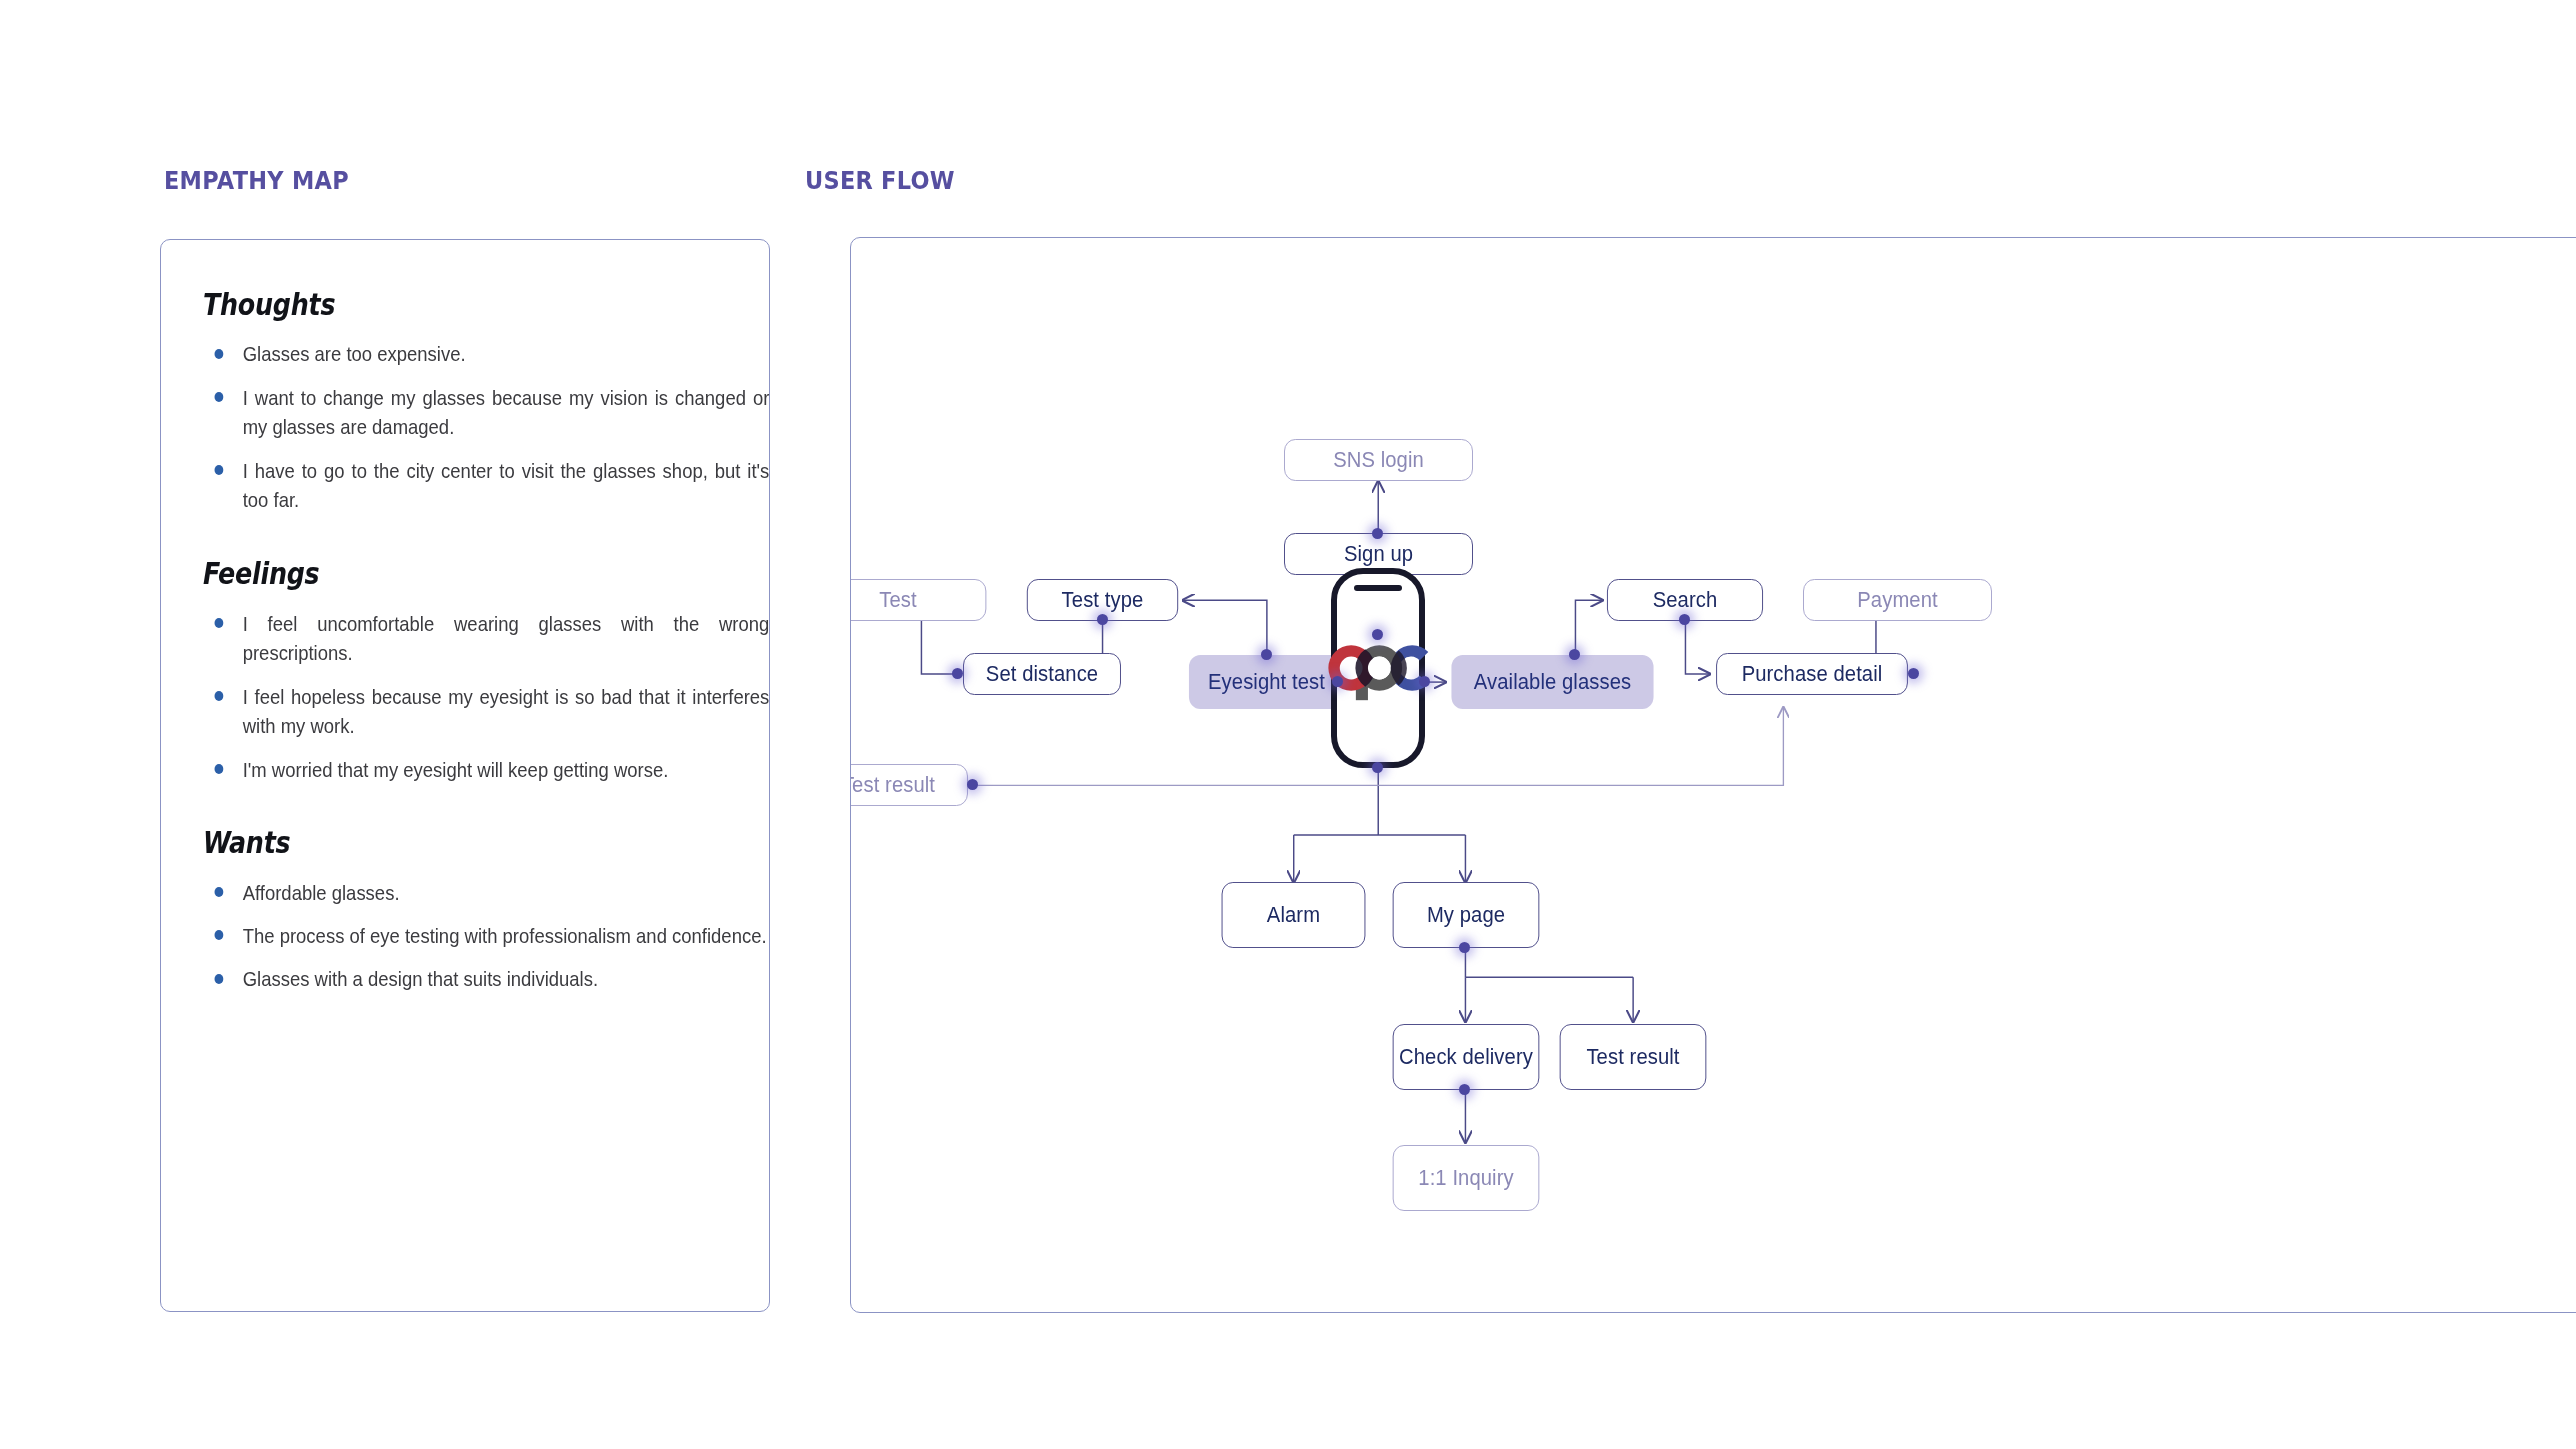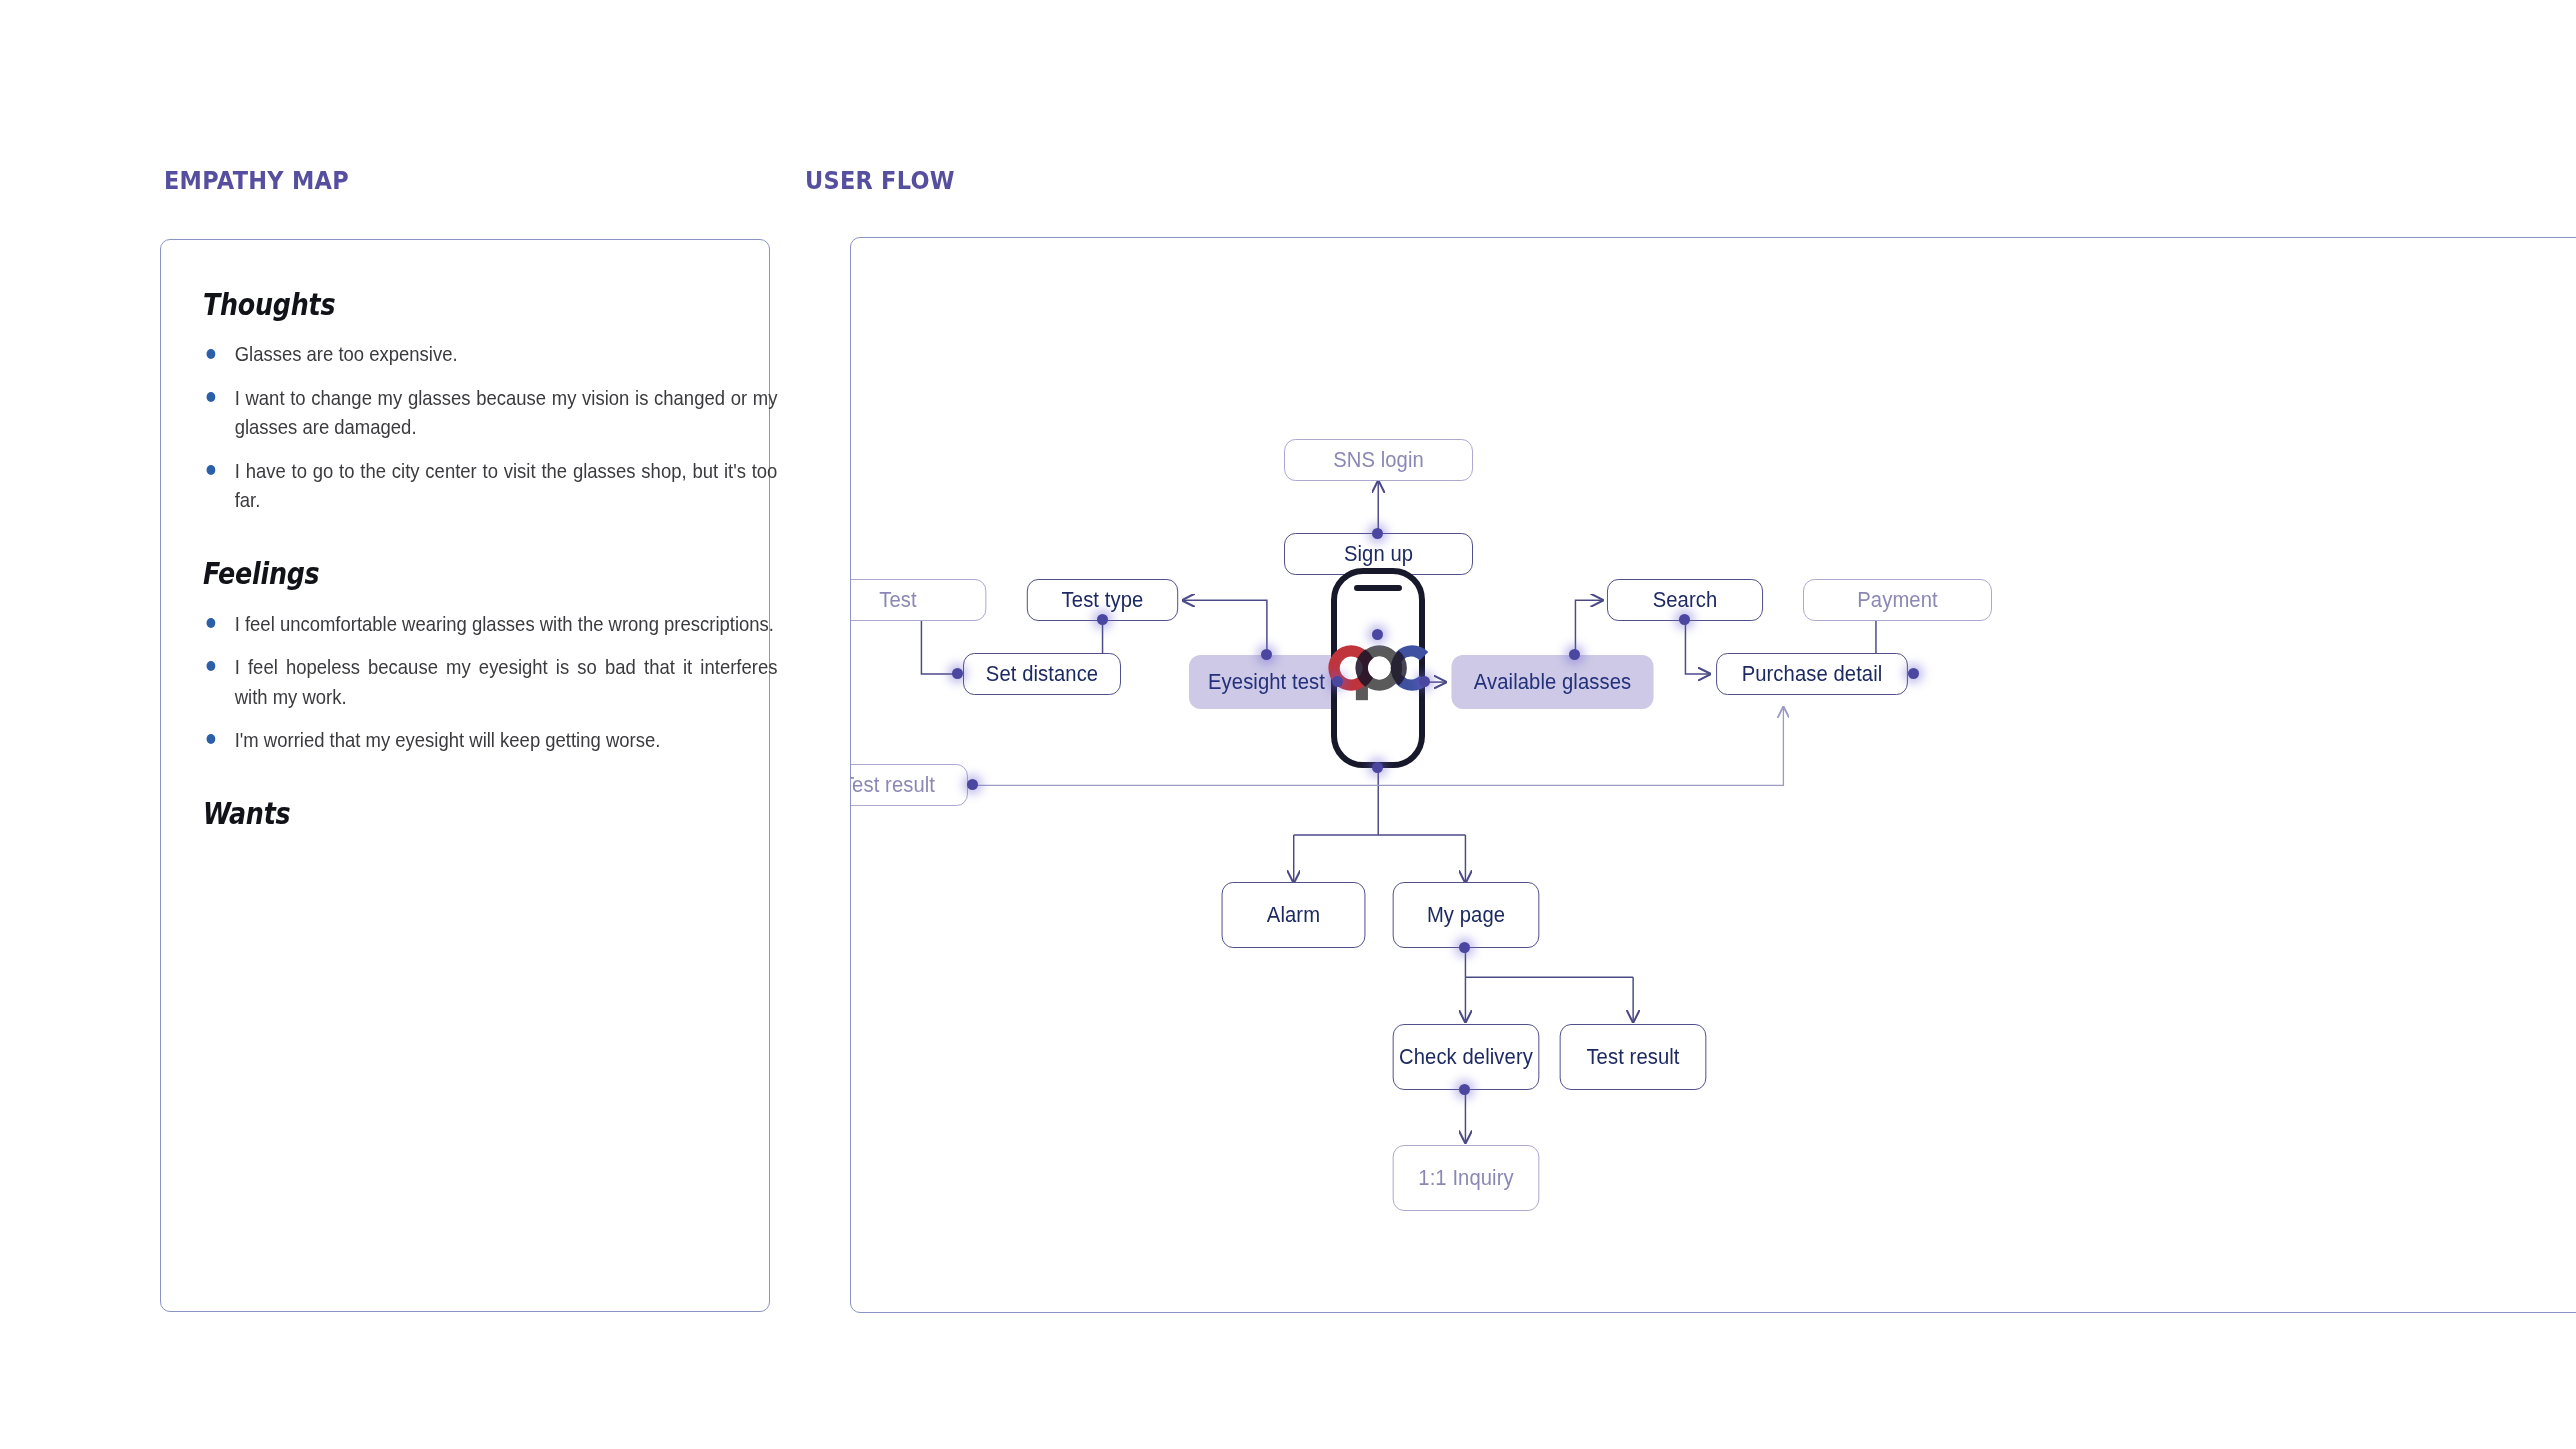--- a/index.html
+++ b/index.html
@@ -36,21 +36,21 @@
   .emp-heading{
     font-family:"DejaVu Sans","Liberation Sans",sans-serif;
     font-weight:bold;font-style:italic;
     font-size:29.5px;color:#111318;
     margin:0 0 17.4px 0;
     transform:scaleX(0.86);
     transform-origin:left center;
     letter-spacing:-0.3px;
   }
   .emp-heading.gap{margin-top:42px;}
-  ul.emp-list{list-style:none;margin:0;padding:0;}
+  ul.emp-list{list-style:none;margin:8px;padding:0;}
   ul.emp-list li{
     position:relative;
     padding-left:36px;
     margin-bottom:13.4px;
     font-size:21px;
     line-height:1.42;
     color:#3b3b3f;
     text-align:justify;
     text-justify:inter-word;
     transform:scaleX(0.88);
@@ -130,20 +130,25 @@
     </ul>
 
     <div class="emp-heading gap">Feelings</div>
     <ul class="emp-list">
       <li><span class="bullet"></span><span>I feel uncomfortable wearing glasses with the wrong prescriptions.</span></li>
       <li><span class="bullet"></span><span>I feel hopeless because my eyesight is so bad that it interferes with my work.</span></li>
       <li><span class="bullet"></span><span>I'm worried that my eyesight will keep getting worse.</span></li>
     </ul>
 
     <div class="emp-heading gap">Wants</div>
+    <ul class="emp-list">
+      <li><span class="bullet"></span><span>Affordable glasses.</span></li>
+      <li><span class="bullet"></span><span>The process of eye testing with professionalism and confidence.</span></li>
+      <li><span class="bullet"></span><span>Glasses with a design that suits individuals.</span></li>
+    </ul>
 
   </div>
 </div>
 
 <div class="section-title" id="userflow-title">USER FLOW</div>
 
 <div class="card" id="userflow-card">
   <div class="flow-layer">
 
     <svg class="edges" viewBox="0 0 2430 1604">

